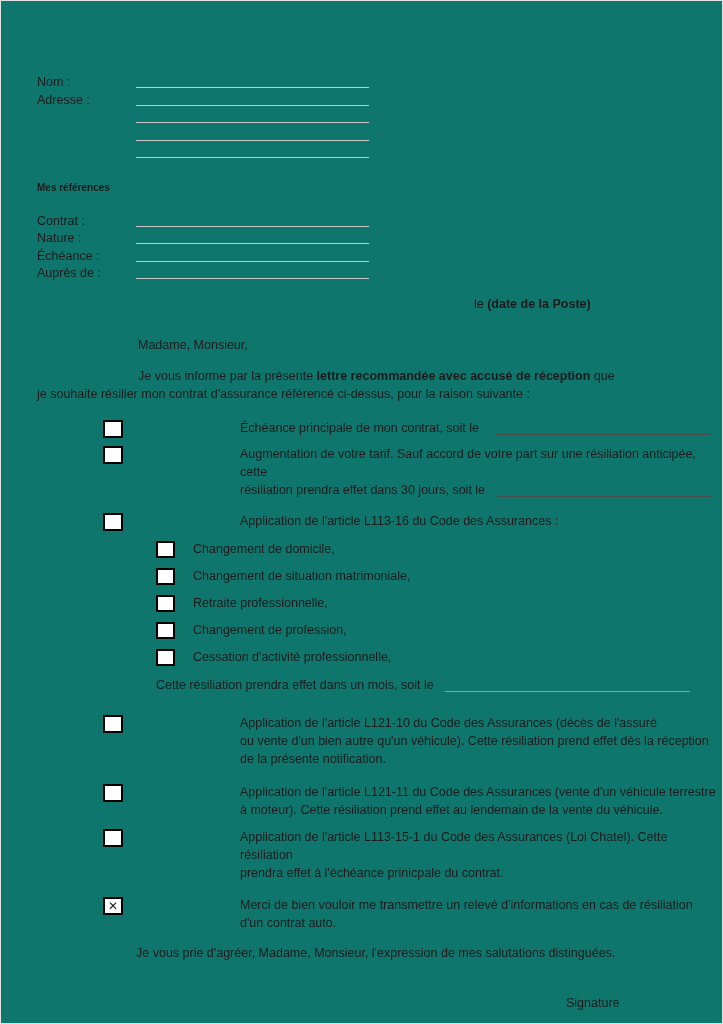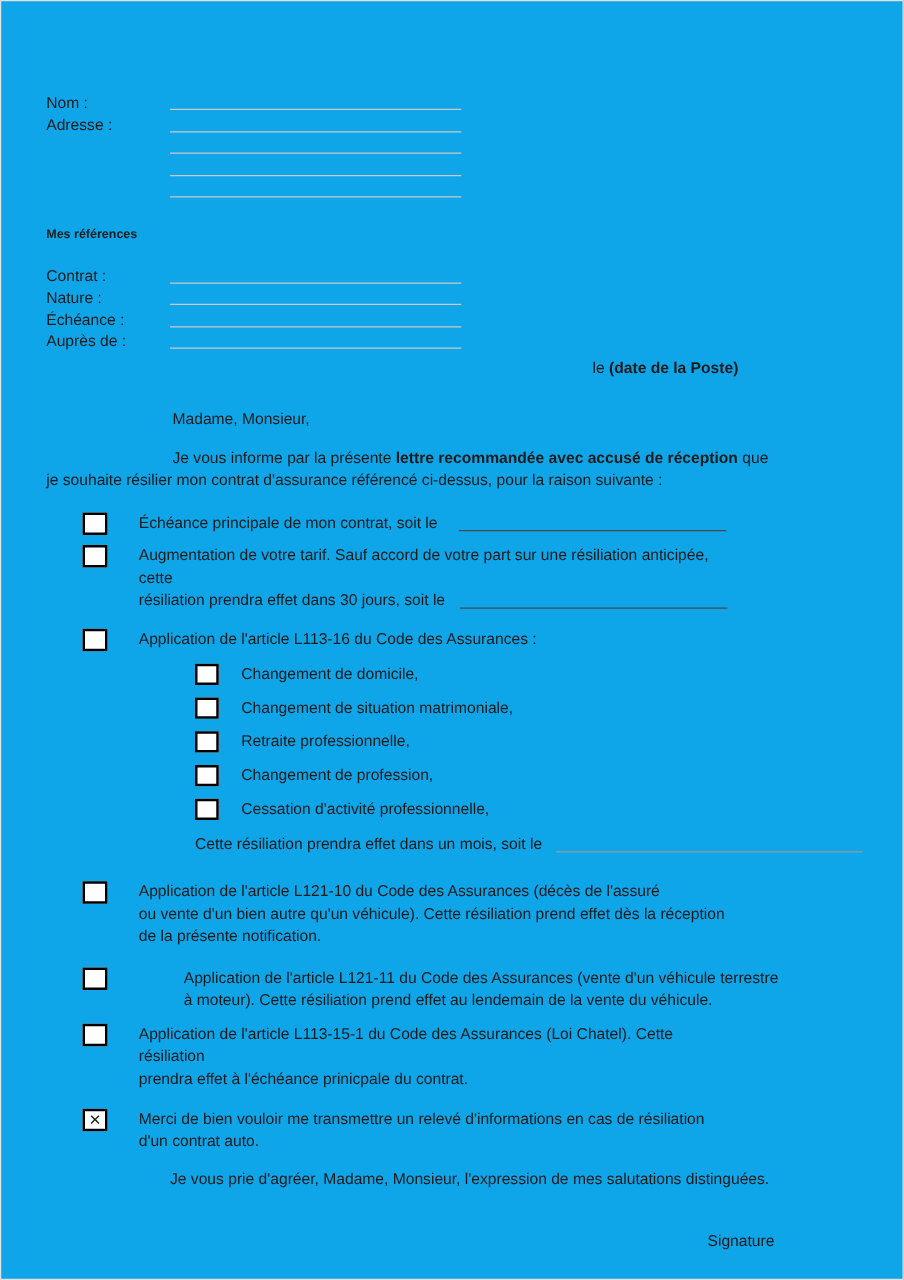--- a/index.html
+++ b/index.html
@@ -6,21 +6,21 @@
   html, body { background: #ffffff; }
   body {
     font-family: "Liberation Sans", "DejaVu Sans", sans-serif;
     color: #1b1b1b;
     -webkit-font-smoothing: antialiased;
   }
   .page {
     position: relative;
     width: 721px;
     height: 1022px;
-    background: #0ea5e9;
+    background: #0f766e;
     border: 1px solid #e2e2e2;
     overflow: hidden;
     font-size: 12.5px;
     line-height: 17px;
   }
 
   
   .identity-block { margin: 73px 0 0 36px; }
   .references-block { margin: 17px 0 0 36px; }
   .field-row { display: flex; height: 17.5px; }
@@ -29,34 +29,34 @@
     width: 233px; height: 13px; flex: none;
     border-bottom: 1px solid #c9c9c9;
   }
   .section-title {
     margin: 17px 0 0 36px;
     font-weight: bold;
     font-size: 10px;
   }
 
   
-  .date-line { margin: 3px 0 0 473px; }
+  .date-line { margin: 13px 0 0 473px; }
   .date-line b { font-weight: bold; }
   .salutation { margin: 24px 0 0 137px; }
   .intro {
     margin: 13px 0 0 36px;
     width: 640px;
     text-indent: 101px;
     line-height: 18px;
   }
   .intro .emph { font-weight: bold; }
   .prewrap { white-space: pre-wrap; }
 
   
-  .reason { display: flex; align-items: flex-start; margin-left: 65px; }
+  .reason { display: flex; align-items: flex-start; margin-left: 102px; justify-content: space-between; }
   .sub-reason { display: flex; align-items: flex-start; margin-left: 155px; margin-top: 9px; }
   .cb {
     width: 16px; height: 14px; flex: none;
     border: 2px solid #000000;
     background: #ffffff;
     display: flex; align-items: center; justify-content: center;
     margin-top: 1px;
   }
   .cb-sub { width: 15px; height: 13px; }
   .cb .mark { font-weight: bold; font-size: 12px; line-height: 12px; }

